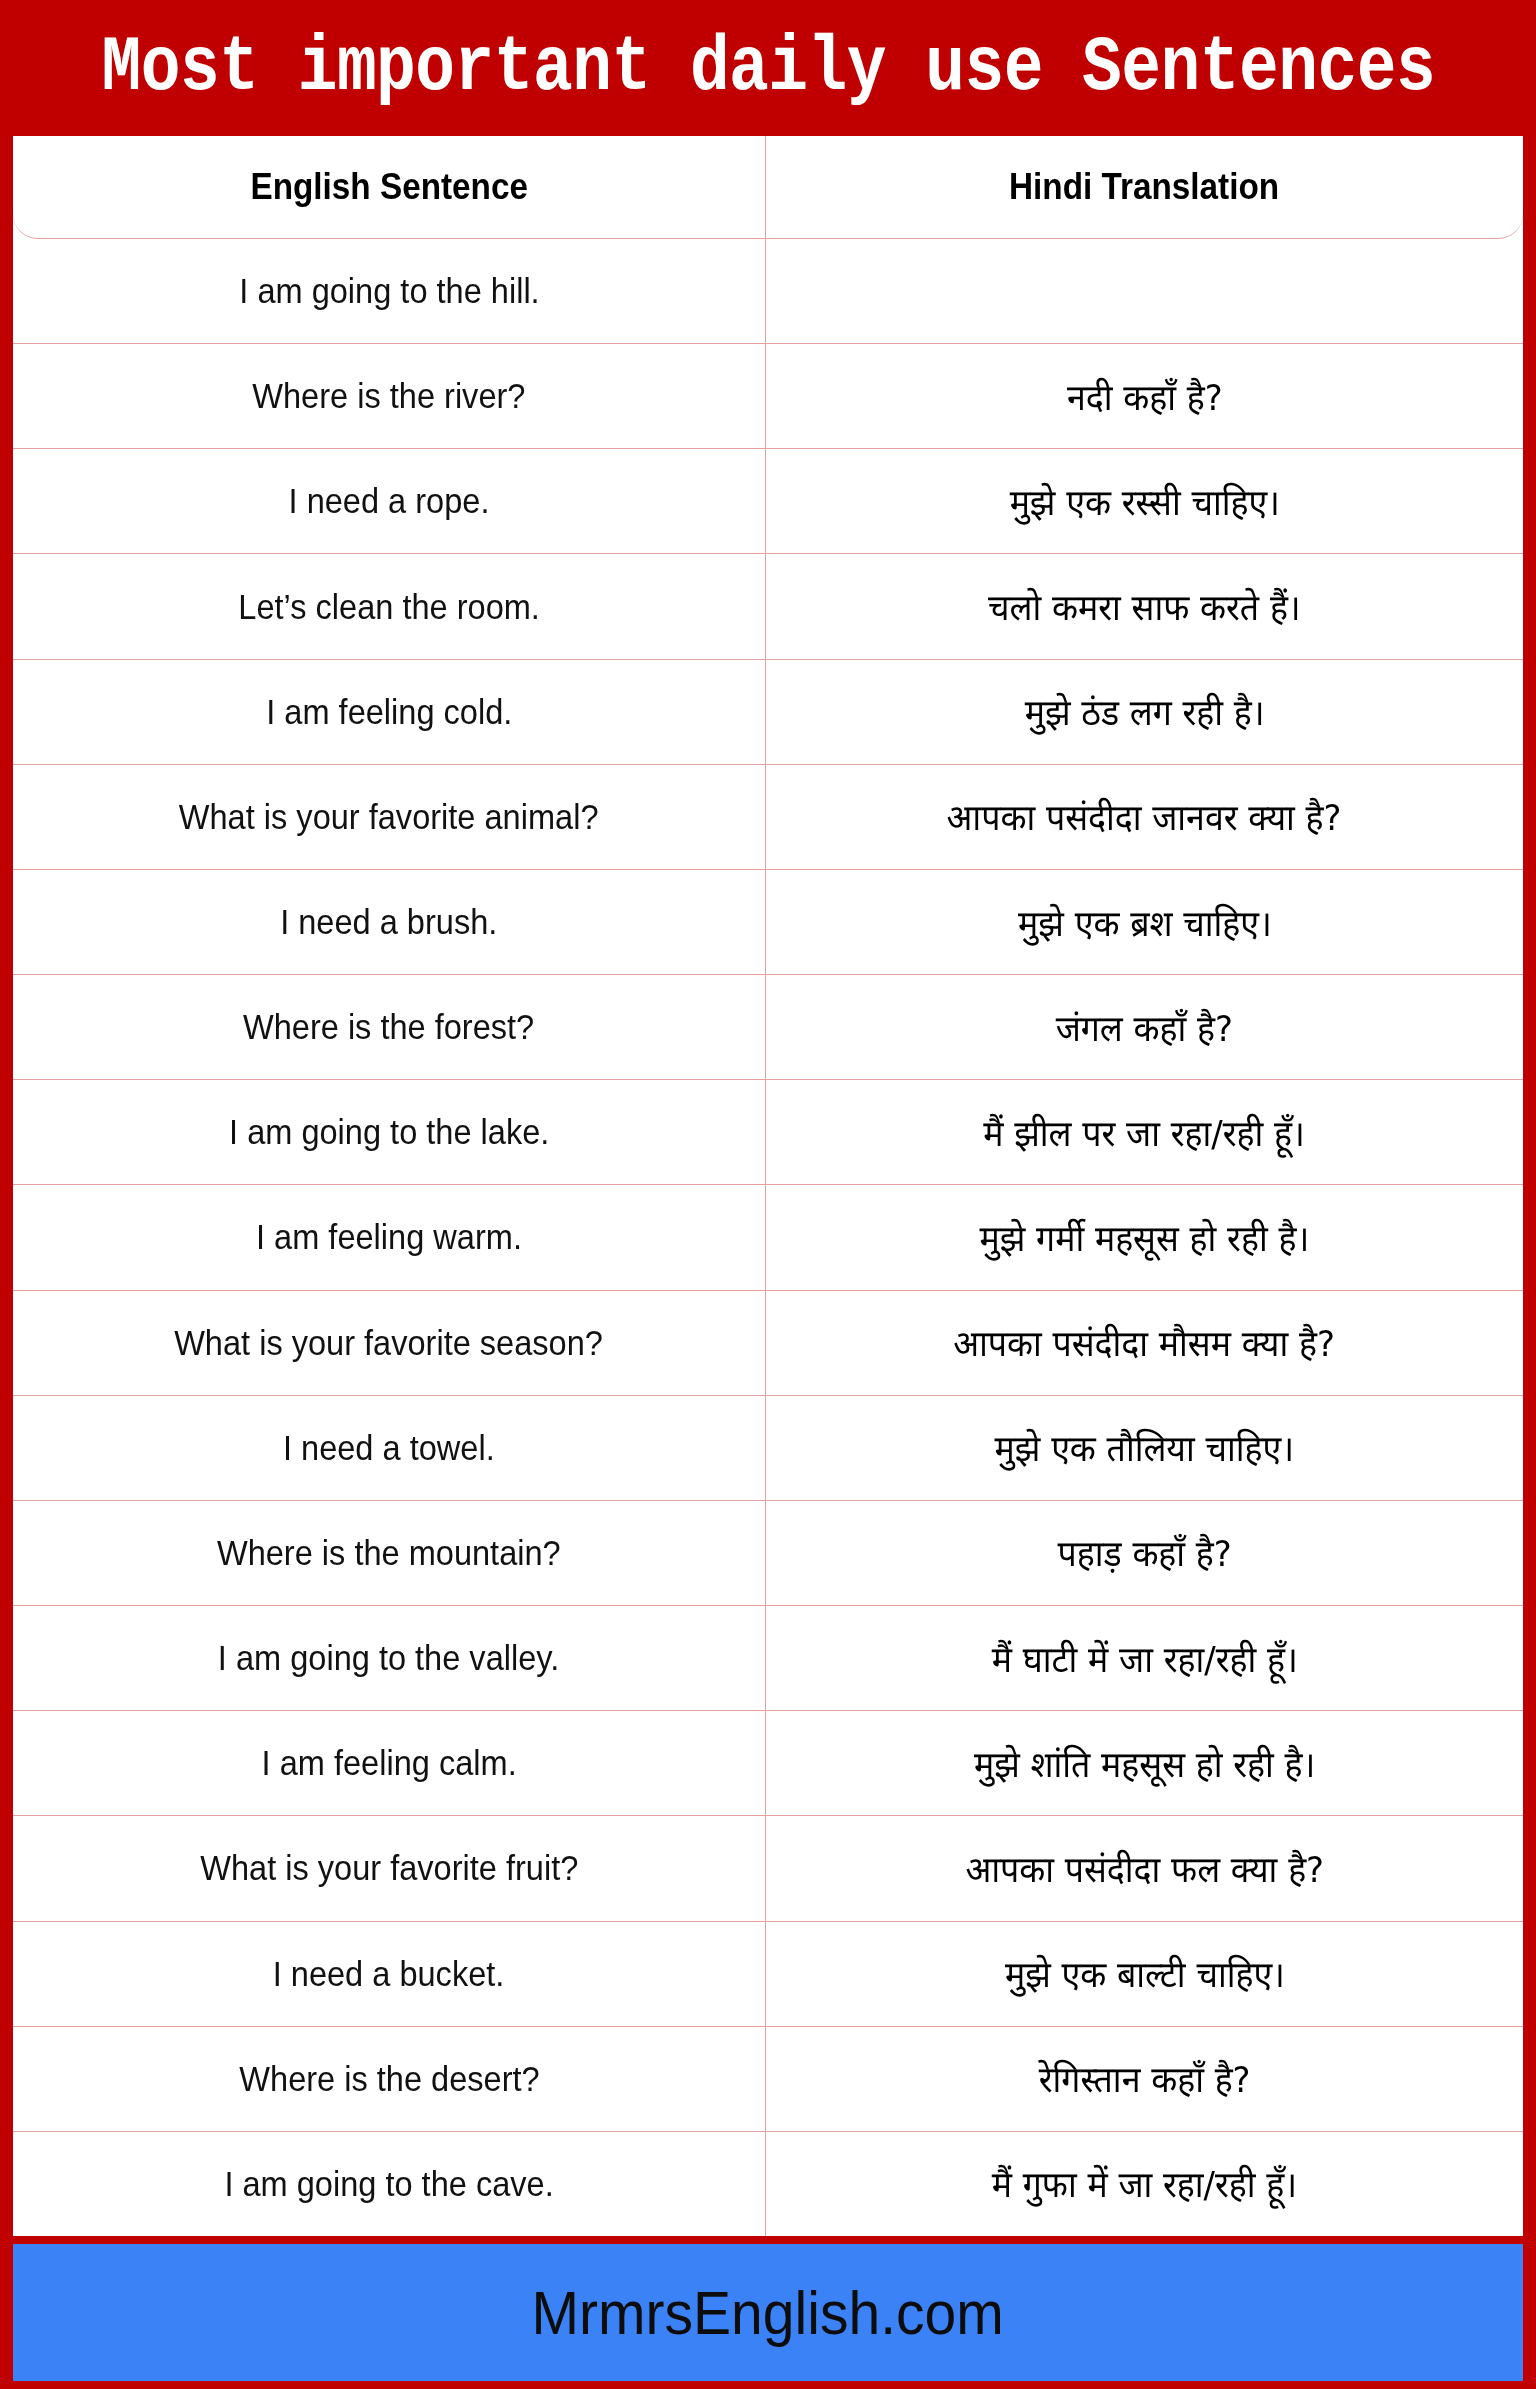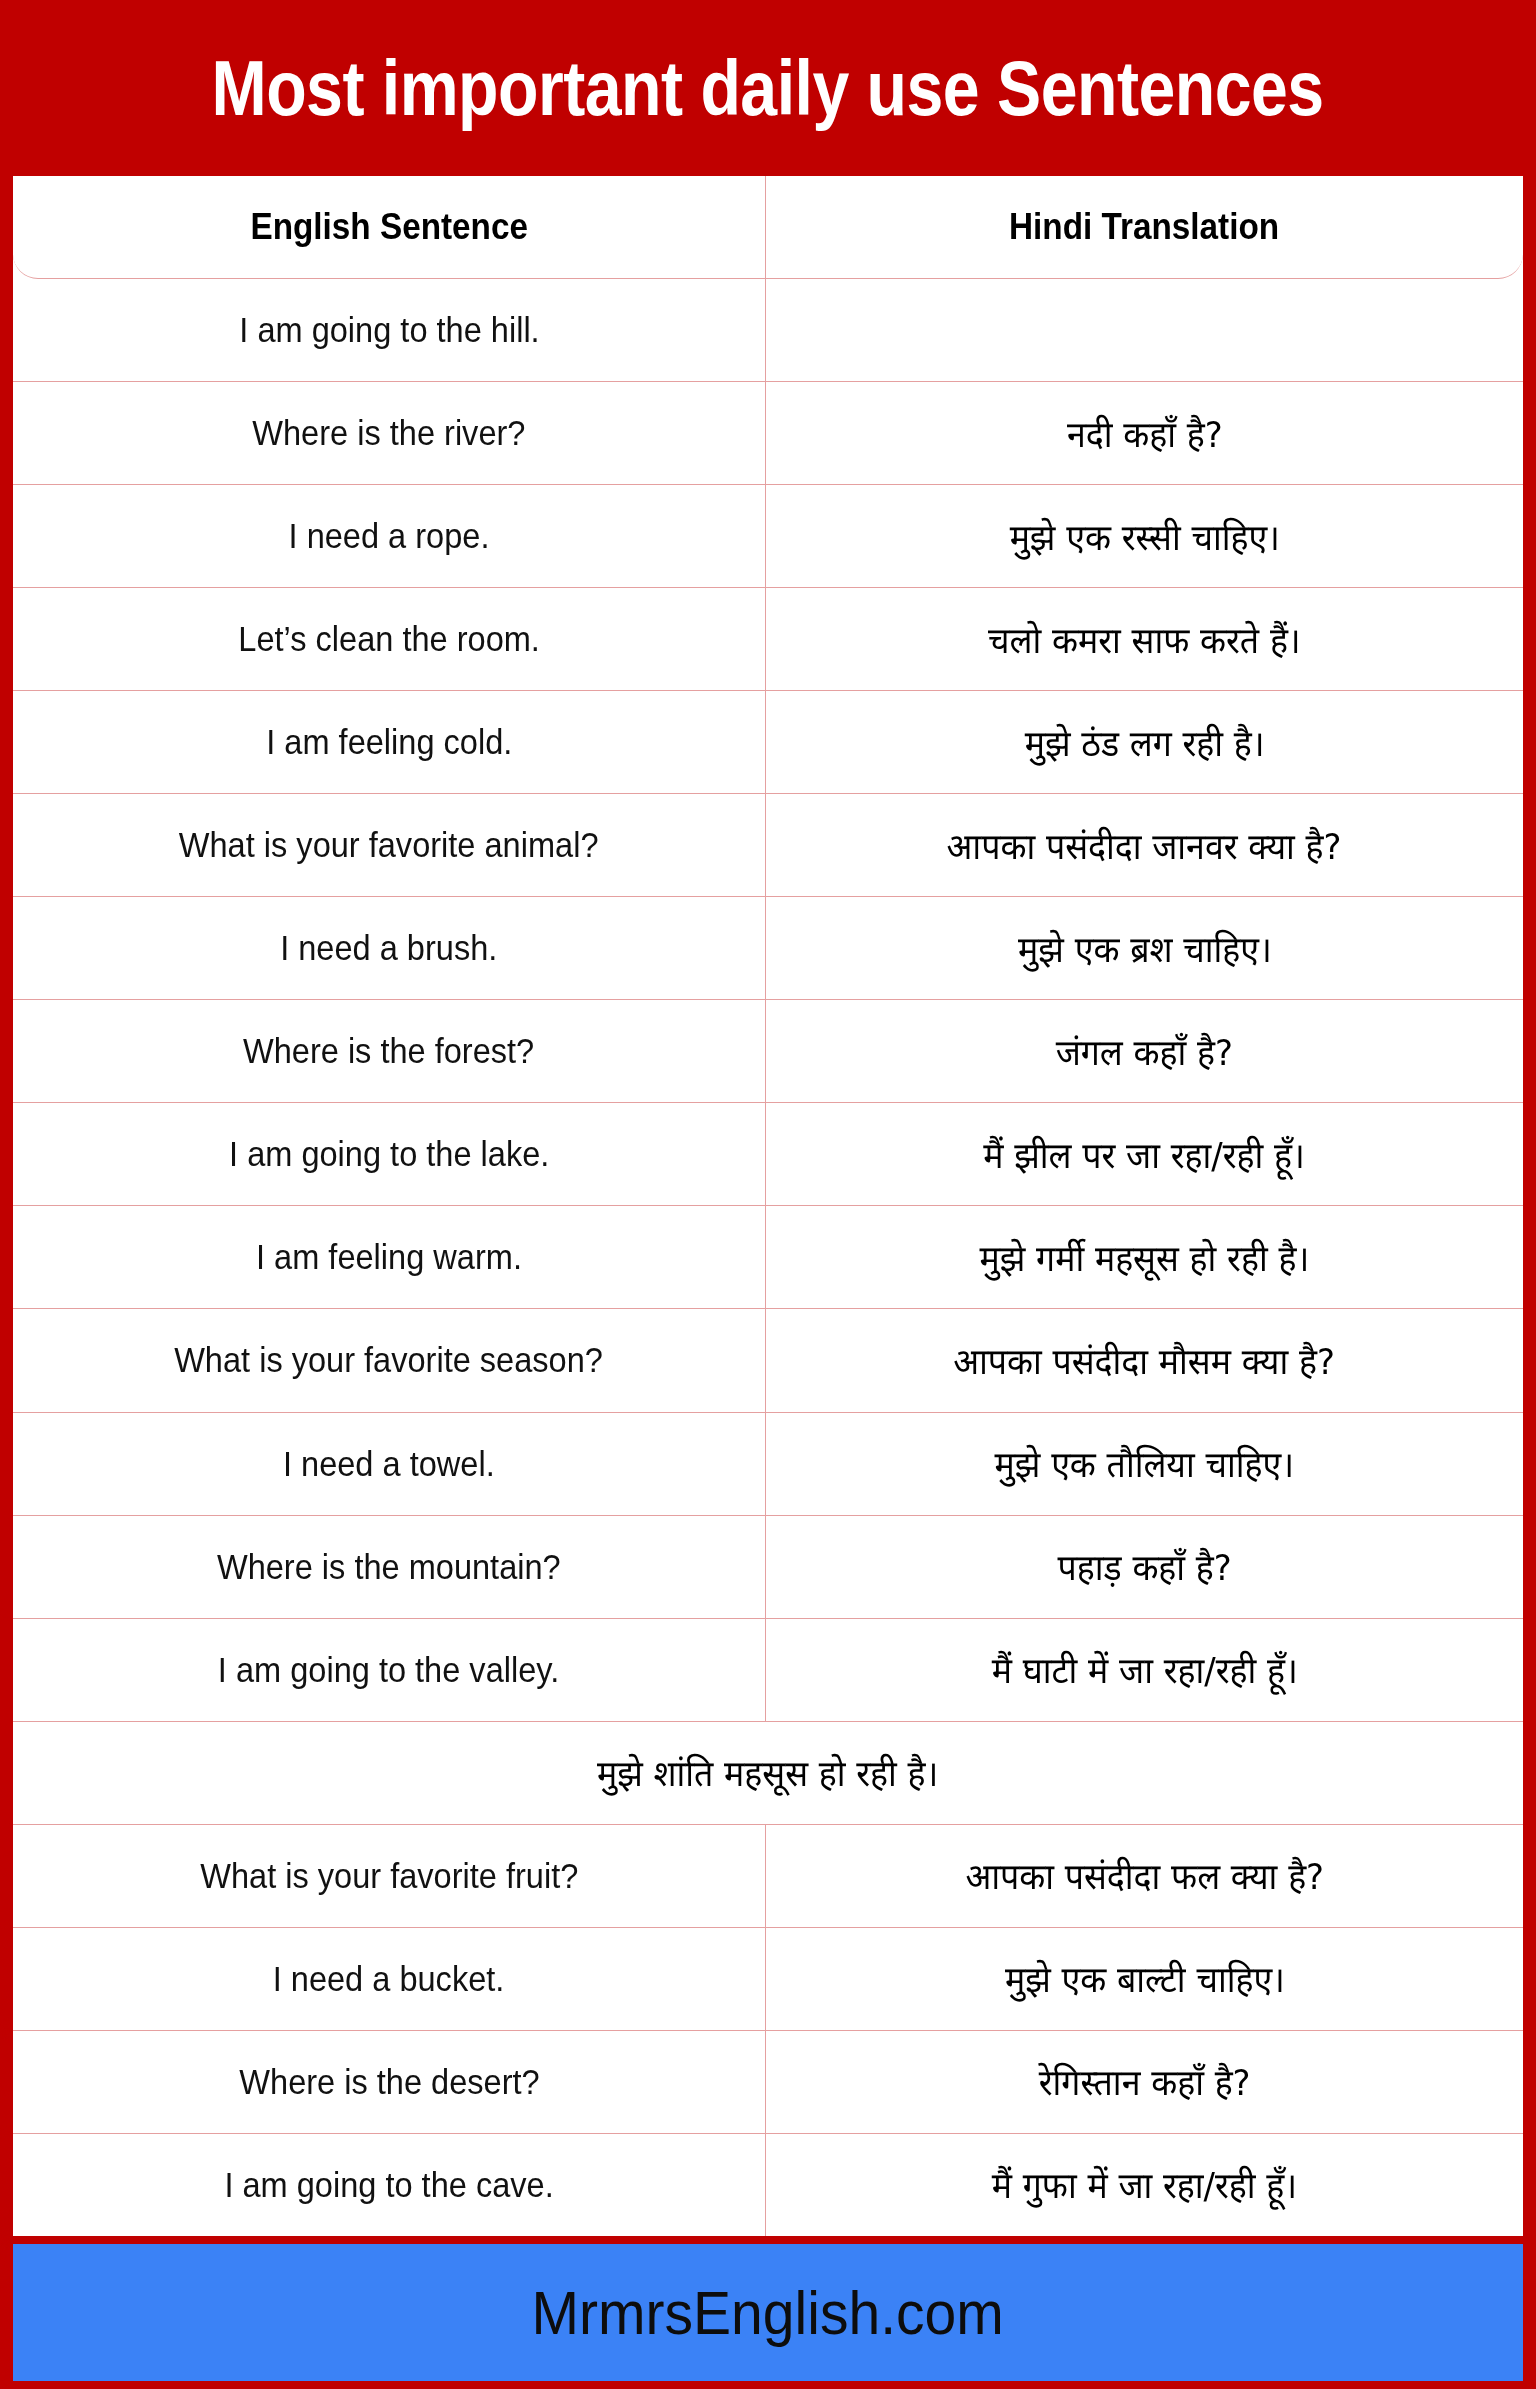--- a/index.html
+++ b/index.html
@@ -23,30 +23,31 @@
     border-left: 13.2px solid #C00000;
     border-right: 13.2px solid #C00000;
     border-bottom: 8.4px solid #C00000;
     display: flex;
     flex-direction: column;
   }
 
   
   .title-banner {
     flex: 0 0 auto;
-    height: 176px;
+    height: 136px;
     background: #C00000;
     display: flex;
     align-items: center;
     justify-content: center;
     margin-left: -13.2px;
     margin-right: -13.2px;
     padding-left: 13.2px;
     padding-right: 13.2px;
     box-sizing: content-box;
+    font-family: Liberation Mono, monospace;
   }
   .title-text {
     color: #ffffff;
     font-size: 77px;
     font-weight: bold;
     letter-spacing: -0.6px;
     line-height: 1;
     white-space: nowrap;
     transform: scaleX(0.86);
     transform-origin: center;
@@ -277,20 +278,23 @@
     <div class="trow">
       <div class="cell cell-en">
           <span class="en-text">I am going to the valley.</span>
         </div>
       <div class="cell cell-hi">
           <span class="hi-text">मैं घाटी में जा रहा/रही हूँ।</span>
         </div>
     </div>
 
     <div class="trow">
+      <div class="cell cell-en">
+          <span class="en-text">I am feeling calm.</span>
+        </div>
       <div class="cell cell-hi">
           <span class="hi-text">मुझे शांति महसूस हो रही है।</span>
         </div>
     </div>
 
     <div class="trow">
       <div class="cell cell-en">
           <span class="en-text">What is your favorite fruit?</span>
         </div>
       <div class="cell cell-hi">

